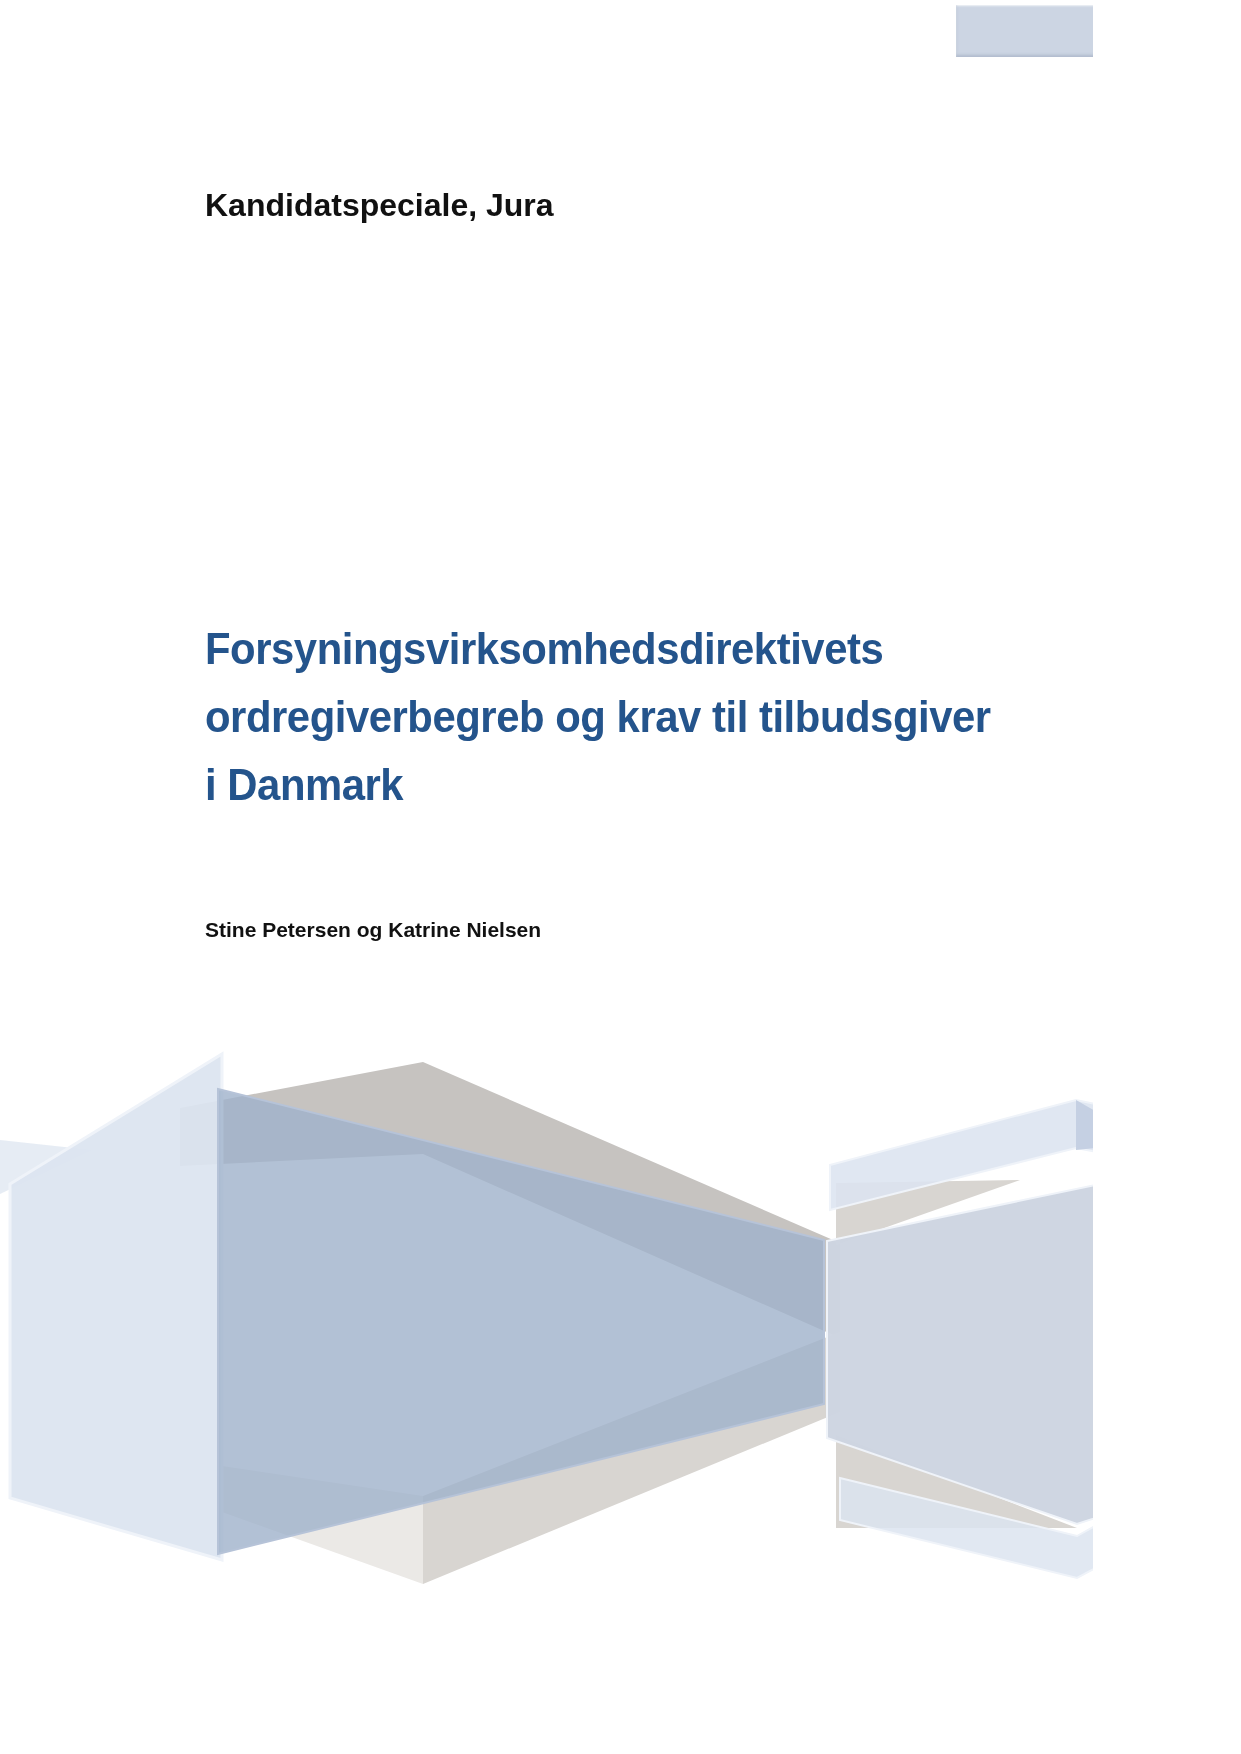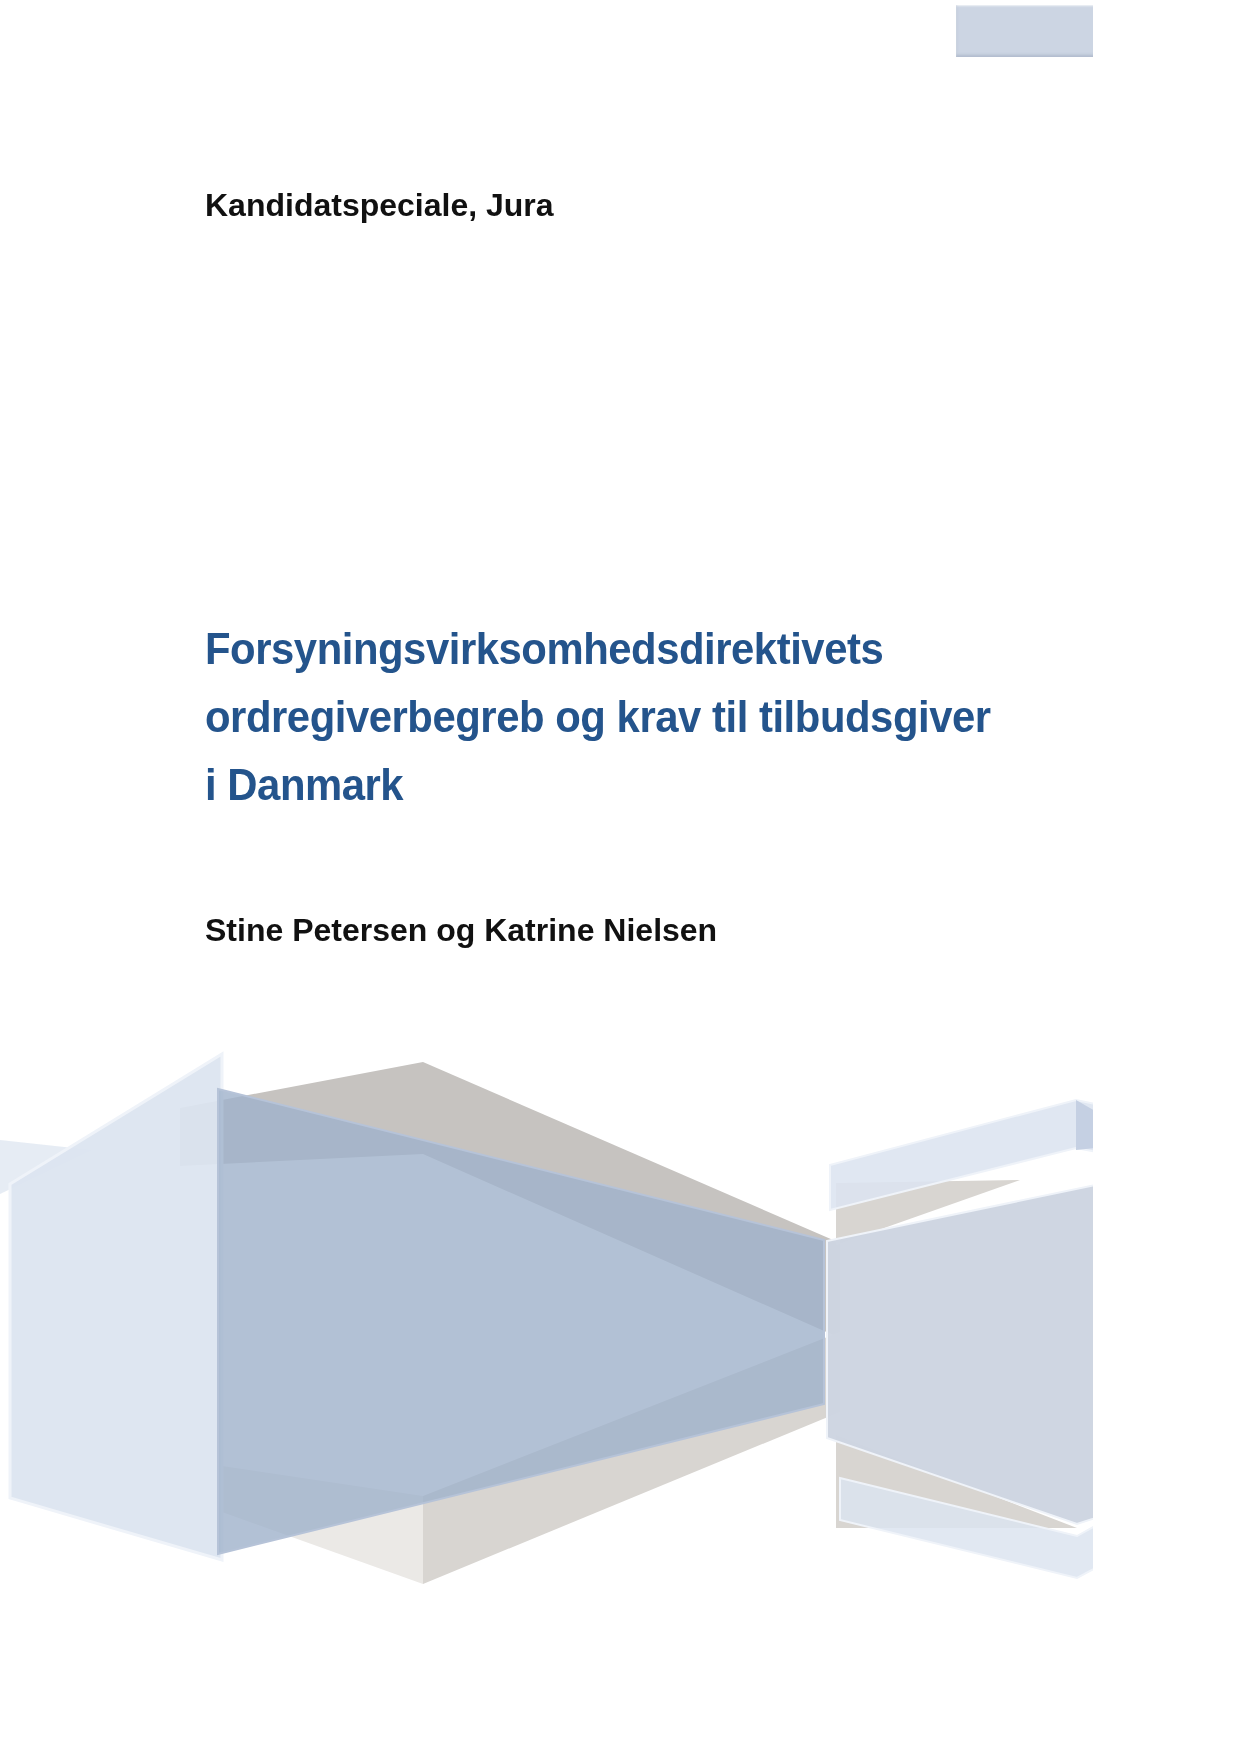--- a/index.html
+++ b/index.html
@@ -25,21 +25,21 @@
     position:absolute;
     left:205px;top:615px;width:980px;
     font-size:45px;font-weight:700;line-height:68px;
     letter-spacing:-0.5px;
     transform:scaleX(0.93);transform-origin:left top;
     white-space:nowrap;
   }
   .authors{
     position:absolute;
     left:205px;top:913px;
-    font-size:32px;font-weight:700;line-height:34px;
+    font-size:21px;font-weight:700;line-height:34px;
     white-space:nowrap;
   }
   .design-svg{position:absolute;left:0;top:0;width:1241px;height:1754px;}
   .year-text{
     position:absolute;
     left:940px;top:1250px;
     font-size:97px;font-weight:400;line-height:104px;
     letter-spacing:1px;white-space:nowrap;
   }
 </style>

